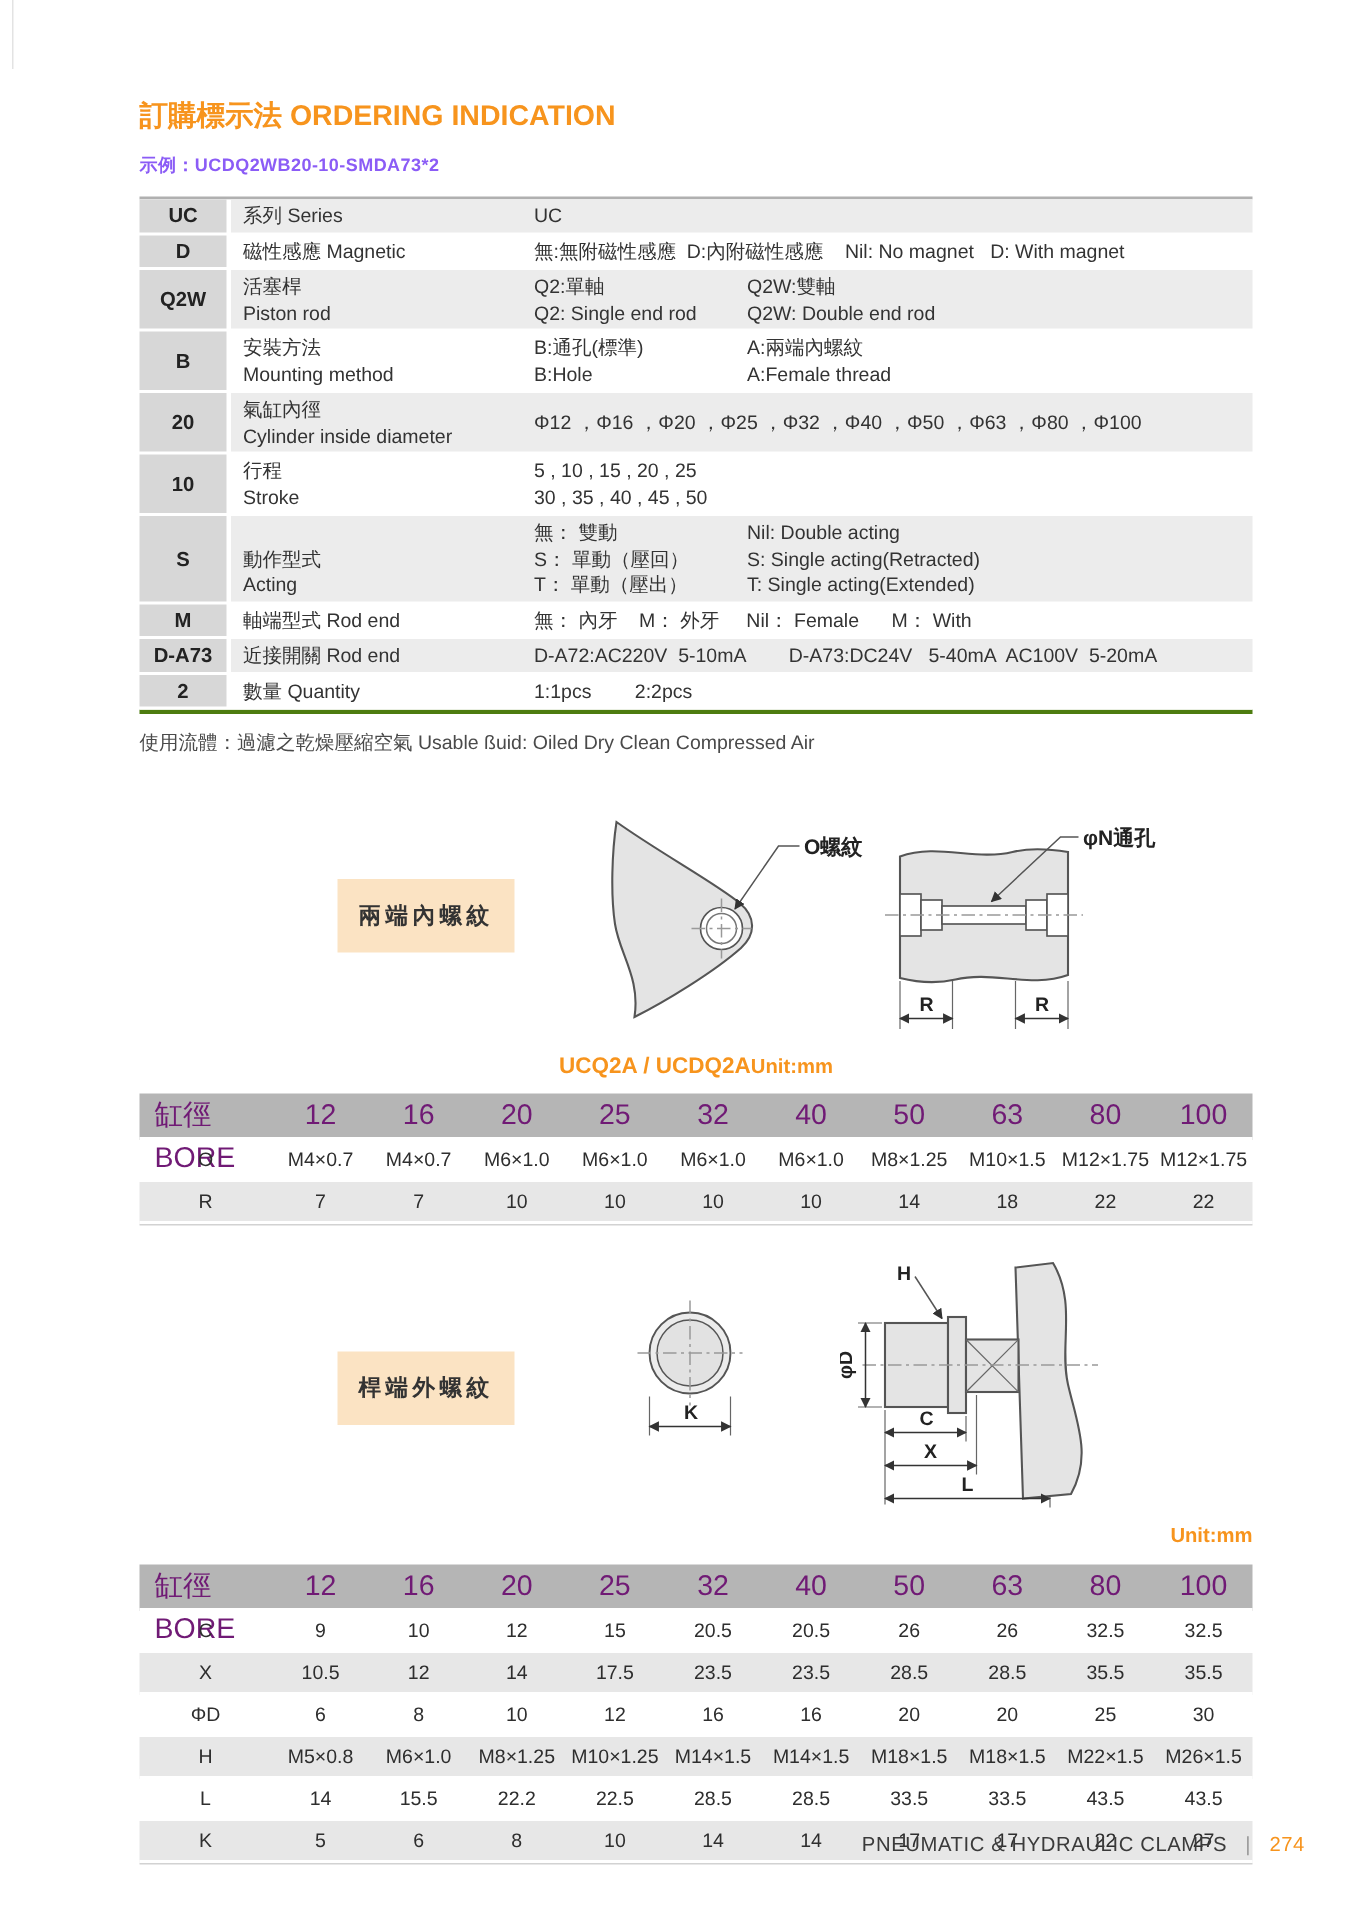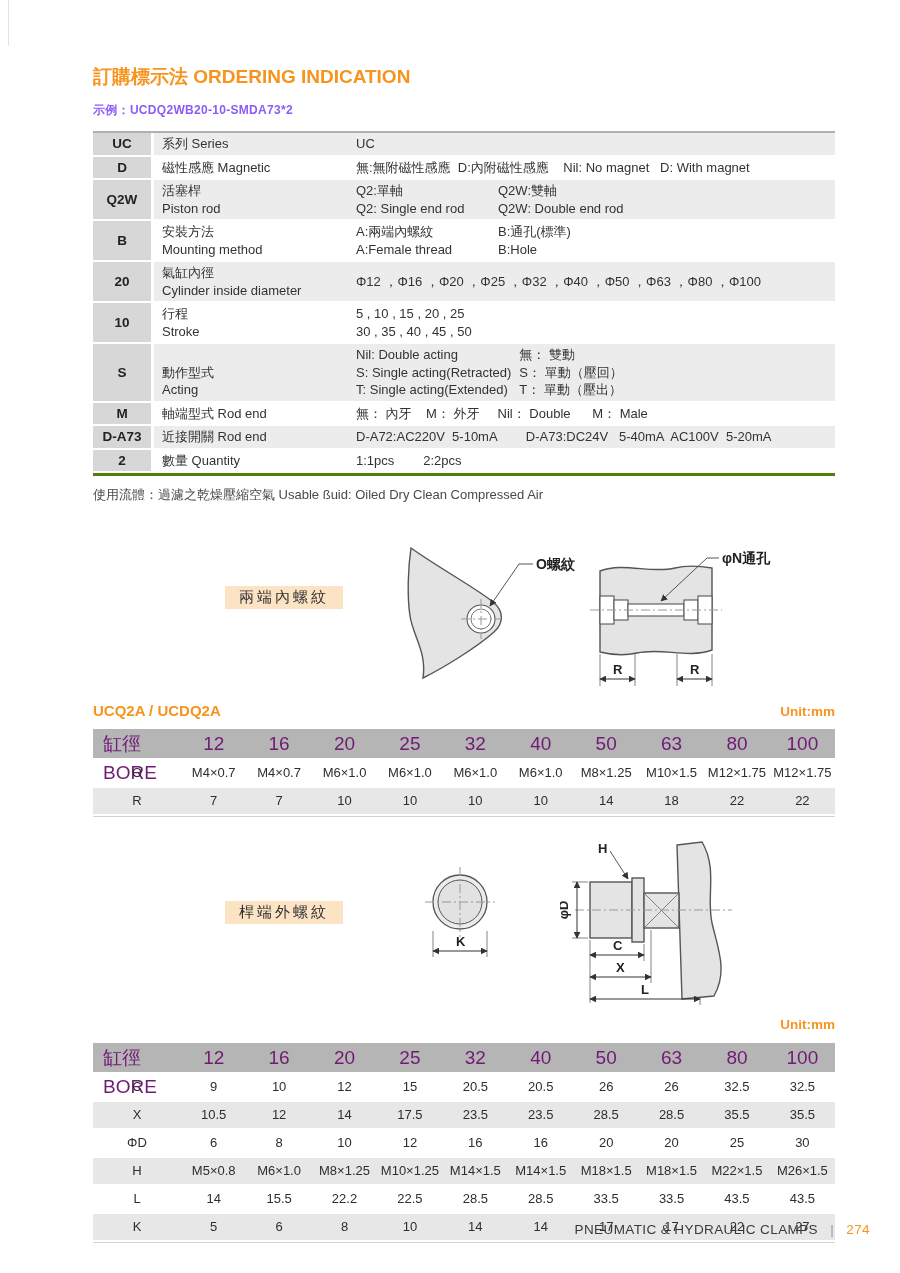--- a/index.html
+++ b/index.html
@@ -20,32 +20,32 @@
   .ord-label{flex:0 0 202px;padding:2px 8px;box-sizing:border-box;display:flex;flex-direction:column;justify-content:flex-end}
   .ord-value{flex:1;display:flex;align-items:center;padding:2px 0;white-space:pre-wrap}
   .ord-vcol{min-width:134px;padding-right:8px}
   .line{line-height:17.5px}
 
   .usage-note{margin-top:10px;font-size:13px;color:#4a4a4a}
 
   
   .strip{position:relative;margin-top:34px;height:150px}
   .strip2{position:relative;margin-top:18px;height:178px}
-  .tag-box{position:absolute;background:#fbe3c3;color:#333;font-weight:normal;font-size:15px;
-           padding:2px 14px;letter-spacing:3px;white-space:nowrap}
+  .tag-box{position:absolute;background:#fbe3c3;color:#333;font-weight:bold;font-size:15px;
+           padding:15px 14px;letter-spacing:3px;white-space:nowrap}
   svg .part{fill:#e4e4e4;stroke:#555;stroke-width:1.4}
   svg .white{fill:#fff;stroke:#555;stroke-width:1.1}
   svg .cl{stroke:#999;stroke-width:1;stroke-dasharray:9 3 2 3;fill:none}
   svg .dim{stroke:#333;stroke-width:1;fill:none}
   svg .ext{stroke:#666;stroke-width:.8;fill:none}
   svg .leader{stroke:#555;stroke-width:1;fill:none}
   svg text.dlabel{font:bold 13px "Liberation Sans","DejaVu Sans",sans-serif;fill:#222}
   svg text.dlabel-lg{font:bold 14px "Liberation Sans","DejaVu Sans",sans-serif;fill:#222}
 
-  .series-row{display:flex;justify-content:space-between;align-items:baseline;margin-top:14px}
+  .series-row{display:flex;justify-content:center;align-items:baseline;margin-top:14px}
   .series-title{color:#F7941D;font-size:15px;font-weight:bold}
   .unit-label{color:#F7941D;font-size:13.5px;font-weight:bold}
   .unit-row{text-align:right;margin-top:2px;margin-bottom:4px}
 
   
   .bore-table{margin-top:10px;border-bottom:1px solid #d2d2d2}
   .bore-head{display:flex;background:#b5b5b5;border-bottom:2px solid #fff}
   .bore-head .bore-cell{height:29px;line-height:29px;font-size:19px;color:#701a75}
   .bore-row{display:flex;background:#fff;border-bottom:2px solid #fff}
   .bore-row.shaded{background:#e7e7e7}
@@ -89,21 +89,21 @@
           <div class="line">Piston rod</div>
         </div>
         <div class="ord-value"><div class="ord-vcol"><div class="line">Q2:單軸</div><div class="line">Q2: Single end rod</div></div><div class="ord-vcol"><div class="line">Q2W:雙軸</div><div class="line">Q2W: Double end rod</div></div></div>
       </div>
       <div class="ord-row">
         <div class="ord-code">B</div>
         <div class="ord-label">
           <div class="line">安裝方法</div>
           <div class="line">Mounting method</div>
         </div>
-        <div class="ord-value"><div class="ord-vcol"><div class="line">A:兩端內螺紋</div><div class="line">A:Female thread</div></div><div class="ord-vcol"><div class="line">B:通孔(標準)</div><div class="line">B:Hole</div></div></div>
+        <div class="ord-value"><div class="ord-vcol"><div class="line">B:通孔(標準)</div><div class="line">B:Hole</div></div><div class="ord-vcol"><div class="line">A:兩端內螺紋</div><div class="line">A:Female thread</div></div></div>
       </div>
       <div class="ord-row shaded">
         <div class="ord-code">20</div>
         <div class="ord-label">
           <div class="line">氣缸內徑</div>
           <div class="line">Cylinder inside diameter</div>
         </div>
         <div class="ord-value"><div class="ord-vcol"><div class="line">Φ12 ，Φ16 ，Φ20 ，Φ25 ，Φ32 ，Φ40 ，Φ50 ，Φ63 ，Φ80 ，Φ100</div></div></div>
       </div>
       <div class="ord-row">
@@ -113,28 +113,28 @@
           <div class="line">Stroke</div>
         </div>
         <div class="ord-value"><div class="ord-vcol"><div class="line">5 , 10 , 15 , 20 , 25</div><div class="line">30 , 35 , 40 , 45 , 50</div></div></div>
       </div>
       <div class="ord-row shaded">
         <div class="ord-code">S</div>
         <div class="ord-label">
           <div class="line">動作型式</div>
           <div class="line">Acting</div>
         </div>
-        <div class="ord-value"><div class="ord-vcol"><div class="line">Nil: Double acting</div><div class="line">S: Single acting(Retracted)</div><div class="line">T: Single acting(Extended)</div></div><div class="ord-vcol"><div class="line">無： 雙動</div><div class="line">S： 單動（壓回）</div><div class="line">T： 單動（壓出）</div></div></div>
+        <div class="ord-value"><div class="ord-vcol"><div class="line">無： 雙動</div><div class="line">S： 單動（壓回）</div><div class="line">T： 單動（壓出）</div></div><div class="ord-vcol"><div class="line">Nil: Double acting</div><div class="line">S: Single acting(Retracted)</div><div class="line">T: Single acting(Extended)</div></div></div>
       </div>
       <div class="ord-row">
         <div class="ord-code">M</div>
         <div class="ord-label">
           <div class="line">軸端型式 Rod end</div>
         </div>
-        <div class="ord-value"><div class="ord-vcol"><div class="line">無： 內牙    M： 外牙     Nil： Double      M： Male</div></div></div>
+        <div class="ord-value"><div class="ord-vcol"><div class="line">無： 內牙    M： 外牙     Nil： Female      M： With</div></div></div>
       </div>
       <div class="ord-row shaded">
         <div class="ord-code">D-A73</div>
         <div class="ord-label">
           <div class="line">近接開關 Rod end</div>
         </div>
         <div class="ord-value"><div class="ord-vcol"><div class="line">D-A72:AC220V  5-10mA        D-A73:DC24V   5-40mA  AC100V  5-20mA</div></div></div>
       </div>
       <div class="ord-row">
         <div class="ord-code">2</div>

